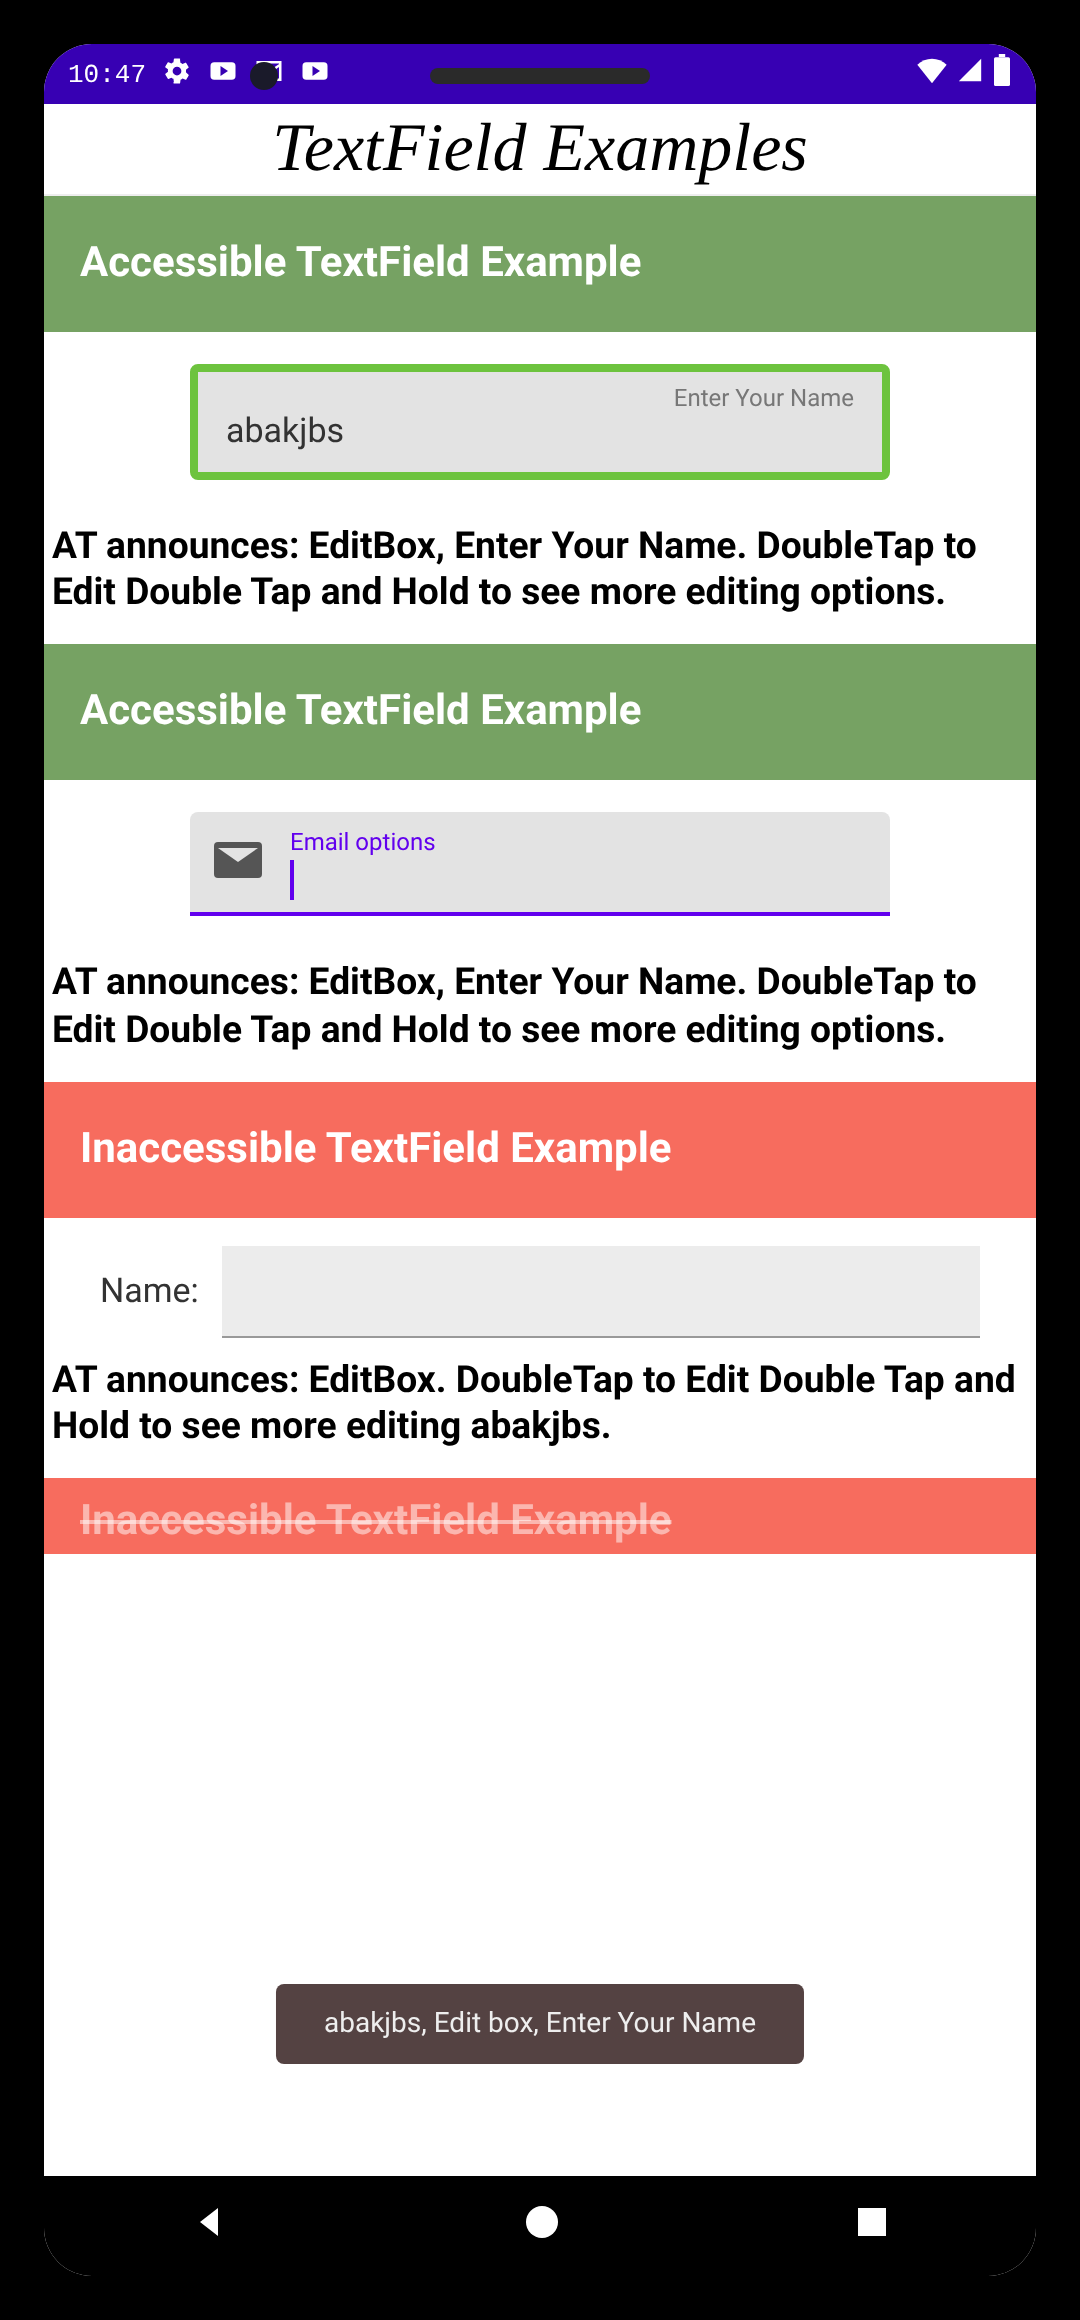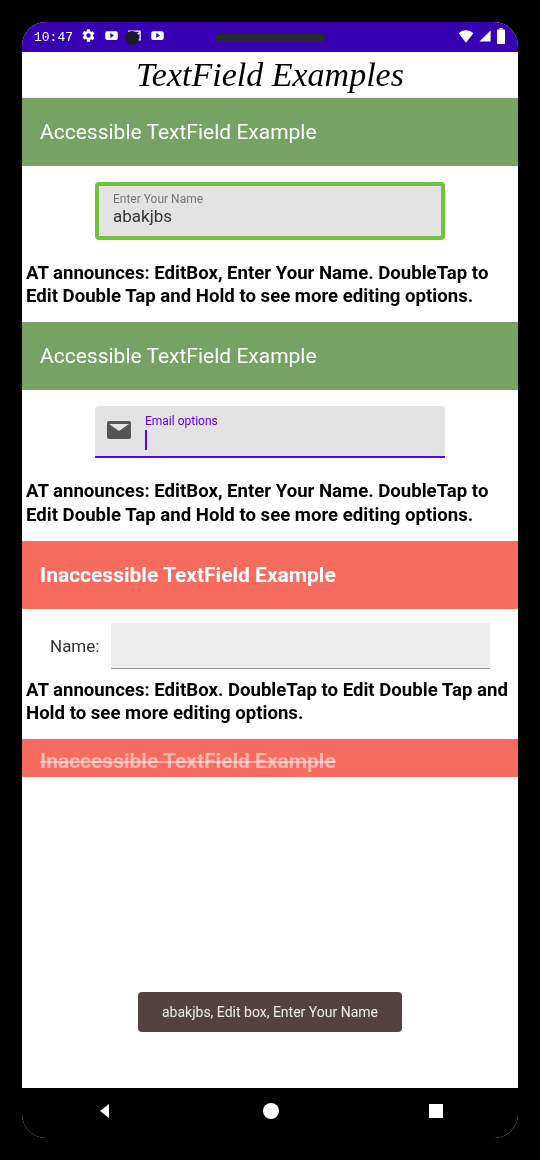--- a/index.html
+++ b/index.html
@@ -74,21 +74,21 @@
     }
     .content {
       flex: 1;
       overflow: hidden;
       position: relative;
     }
     .section-header-green {
       background: #76a263;
       color: #fff;
       font-size: 21px;
-      font-weight: 400;
+      font-weight: 700;
       padding: 22px 18px;
     }
     .section-header-red {
       background: #f76c5e;
       color: #fff;
       font-size: 21px;
       font-weight: 700;
       padding: 22px 18px;
     }
     .section-header-red.cut {
@@ -98,21 +98,21 @@
     }
     .field-area { padding: 16px 0; background: #fff; }
     .tf1-wrap {
       margin: 0 auto;
       width: 350px;
       border: 4px solid #6dc33e;
       border-radius: 4px;
       background: #e3e3e3;
       padding: 6px 14px 10px;
     }
-    .tf1-label { font-size: 12px; color: #777; }
+    .tf1-label { font-size: 12px; color: #777; text-align: right; }
     .tf1-value { font-size: 17px; color: #333; }
     .caption {
       font-size: 18.6px;
       font-weight: 700;
       color: #000;
       padding: 6px 4px 14px;
       line-height: 1.25;
     }
     .tf2-wrap {
       margin: 0 auto;
@@ -252,21 +252,21 @@
           </div>
         </div>
       </div>
       <div class="caption">AT announces: EditBox, Enter Your Name. DoubleTap to Edit Double Tap and Hold to see more editing options.</div>
 
       <div class="section-header-red">Inaccessible TextField Example</div>
       <div class="tf3-area">
         <div class="tf3-label">Name:</div>
         <div class="tf3-input"></div>
       </div>
-      <div class="caption">AT announces: EditBox. DoubleTap to Edit Double Tap and Hold to see more editing options.</div>
+      <div class="caption">AT announces: EditBox. DoubleTap to Edit Double Tap and Hold to see more editing abakjbs.</div>
 
       <div class="section-header-red cut">Inaccessible TextField Example</div>
 
       <div class="toast">abakjbs, Edit box, Enter Your Name</div>
     </div>
 
     <div class="nav-bar">
       <span>
         <svg width="20" height="20" viewBox="0 0 20 20" fill="#fff">
             <path d="M14 3L5 10l9 7z"></path>

